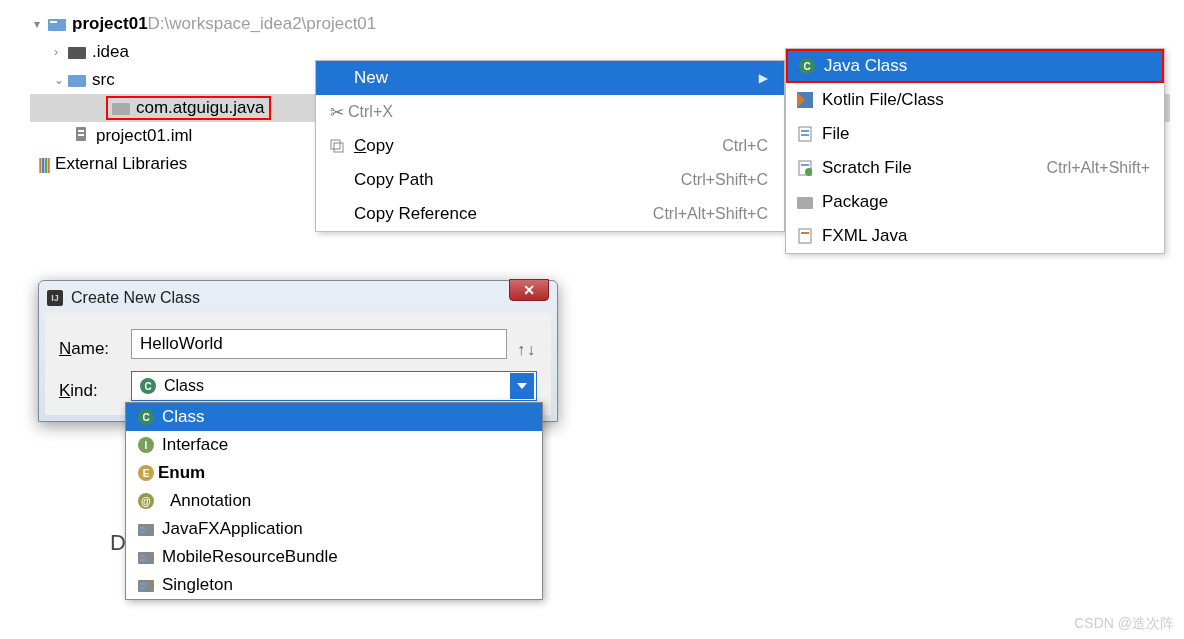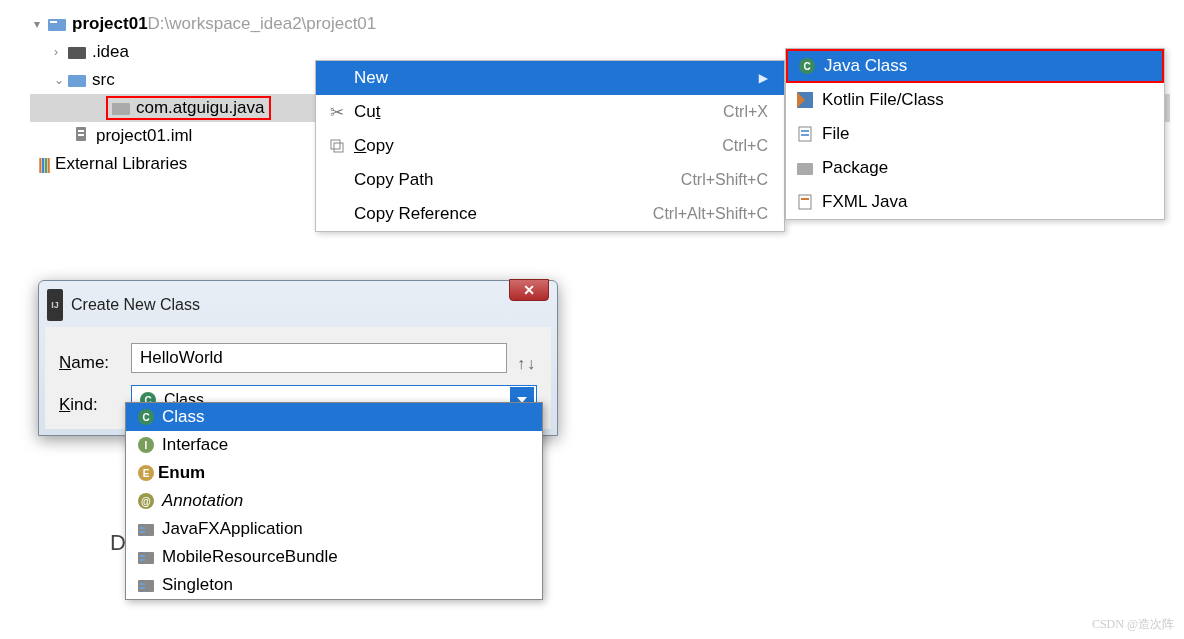--- a/index.html
+++ b/index.html
@@ -41,21 +41,21 @@
     .sub-label { flex: 1; }
     .sub-shortcut { color: #888; font-size: 16px; }
     .sub-item.last { border-top: 0; }
     .circ { width: 16px; height: 16px; border-radius: 50%; display: inline-flex; align-items: center; justify-content: center; font-size: 10px; font-weight: bold; color: #fff; }
     .circ.c { background: #3a8a5c; }
     .sub-hl-red { border: 2px solid red; }
     
     .dialog-wrap { position: absolute; top: 280px; left: 38px; }
     .dialog-frame { width: 520px; background: linear-gradient(#e8eef6, #d8e2ec); border: 1px solid #7a8a9a; border-radius: 6px 6px 0 0; box-shadow: 0 4px 16px rgba(0,0,0,0.4); padding: 6px; }
     .dialog-title { display: flex; align-items: center; padding: 2px 6px 6px 2px; position: relative; }
-    .dlg-icon { width: 16px; height: 32px; background: #333; color: #ccc; font-size: 9px; font-weight: bold; display: inline-flex; align-items: center; justify-content: center; margin-right: 8px; border-radius: 2px; }
+    .dlg-icon { width: 16px; height: 16px; background: #333; color: #ccc; font-size: 9px; font-weight: bold; display: inline-flex; align-items: center; justify-content: center; margin-right: 8px; border-radius: 2px; }
     .dlg-title-text { font-size: 16px; color: #222; }
     .dlg-close { position: absolute; right: 2px; top: -8px; width: 40px; height: 22px; background: linear-gradient(#d06a6a, #b02a2a); border: 1px solid #8a2020; border-radius: 0 0 4px 4px; color: #fff; display: flex; align-items: center; justify-content: center; font-size: 14px; font-weight: bold; cursor: pointer; }
     .dialog-body { background: #f0f0f0; padding: 16px 14px 14px 14px; }
     .dlg-row { display: flex; align-items: flex-end; margin-bottom: 12px; }
     .dlg-label { width: 72px; font-size: 17px; }
     .dlg-label .u { text-decoration: underline; }
     .dlg-input { flex: 1; height: 30px; border: 1px solid #999; padding: 0 8px; font-size: 17px; background: #fff; }
     .dlg-updown { margin-left: 10px; color: #666; font-size: 16px; cursor: pointer; letter-spacing: 2px; }
     .dlg-select { flex: 1; height: 30px; border: 1px solid #2074d4; background: #fff; display: flex; align-items: center; padding: 0 2px 0 8px; cursor: pointer; }
     .dlg-select-text { flex: 1; display: flex; align-items: center; }
@@ -65,21 +65,21 @@
     .dropdown { position: absolute; top: 122px; left: 87px; width: 418px; background: #fff; border: 1px solid #888; box-shadow: 2px 2px 8px rgba(0,0,0,0.3); }
     .dd-item { display: flex; align-items: center; height: 28px; padding: 0 8px; font-size: 17px; cursor: pointer; }
     .dd-item.hl { background: #2074d4; color: #fff; }
     .dd-icon { width: 24px; display: inline-flex; align-items: center; justify-content: center; }
     .circ.i { background: #7a9e5c; }
     .circ.e { background: #c9a04a; }
     .circ.a { background: #9a9a4a; }
     .tpl-icon { width: 16px; height: 14px; }
     
     .big-d { position: absolute; top: 530px; left: 110px; font-size: 22px; color: #444; }
-    .watermark { position: absolute; bottom: 6px; right: 10px; color: #ccc; font-size: 12px; font-family: Liberation Serif, serif; }
+    .watermark { position: absolute; bottom: 6px; right: 10px; color: #ccc; font-size: 14px; }
   </style>
 </head>
 <body>
 
 <div class="top-section">
   <div class="tree">
     <div class="tree-row">
       <span class="chevron">▾</span>
       <svg class="folder-icon">
           <rect class="fi-blue" x="0" y="2" width="18" height="12" rx="1"></rect>
@@ -131,21 +131,20 @@
 </div>
 
 <div class="ctx-menu">
   <div class="ctx-item hl">
     <span class="ctx-icon"></span>
     <span class="ctx-label">New</span>
     <span class="ctx-arrow">▶</span>
   </div>
   <div class="ctx-item">
     <span class="ctx-icon">✂</span>
-    <span class="ctx-label"><span>Cu</span><span class="u">t</span></span>
     <span class="ctx-shortcut">Ctrl+X</span>
   </div>
   <div class="ctx-item">
     <span class="ctx-icon">
         <svg width="14" height="14">
           <rect fill="none" stroke="#888" x="1" y="1" width="9" height="9"></rect>
           <rect fill="none" stroke="#888" x="4" y="4" width="9" height="9"></rect>
         </svg>
       </span>
     <span class="ctx-label"><span class="u">C</span><span>opy</span></span>
@@ -181,20 +180,31 @@
   </div>
   <div class="sub-item">
     <span class="sub-icon">
         <svg width="14" height="16">
           <rect fill="#fff" stroke="#888" x="1" y="1" width="12" height="14"></rect>
           <rect fill="#6da0d8" x="3" y="4" width="8" height="2"></rect>
           <rect fill="#6da0d8" x="3" y="8" width="8" height="2"></rect>
         </svg>
       </span>
     <span class="sub-label">File</span>
+  </div>
+  <div class="sub-item">
+    <span class="sub-icon">
+        <svg width="14" height="16">
+          <rect fill="#fff" stroke="#888" x="1" y="1" width="12" height="14"></rect>
+          <rect fill="#6da0d8" x="3" y="4" width="8" height="2"></rect>
+          <circle fill="#5c9e5c" cx="11" cy="12" r="4"></circle>
+        </svg>
+      </span>
+    <span class="sub-label">Scratch File</span>
+    <span class="sub-shortcut">Ctrl+Alt+Shift+</span>
   </div>
   <div class="sub-item">
     <span class="sub-icon">
         <svg width="16" height="14">
           <rect class="fi-grey" x="0" y="2" width="16" height="12" rx="1"></rect>
         </svg>
       </span>
     <span class="sub-label">Package</span>
   </div>
   <div class="sub-item last">
@@ -251,21 +261,21 @@
       <div class="dd-item">
         <span class="dd-icon">
           <span class="circ e">E</span>
         </span>
         <span style=" font-weight: bold;">Enum</span>
       </div>
       <div class="dd-item">
         <span class="dd-icon">
           <span class="circ a">@</span>
         </span>
-        <span style="margin-left: 4px; font-style: italic;">Annotation</span>
+        <span style="margin-left: 12px;">Annotation</span>
       </div>
       <div class="dd-item">
         <span class="dd-icon">
           <svg class="tpl-icon" viewBox="0 0 16 14">
             <rect fill="#888" x="0" y="2" width="16" height="12" rx="1"></rect>
             <rect fill="#6da0d8" x="2" y="5" width="5" height="2"></rect>
             <rect fill="#6da0d8" x="2" y="9" width="5" height="2"></rect>
           </svg>
         </span>
         <span style="margin-left: 4px;">JavaFXApplication</span>

